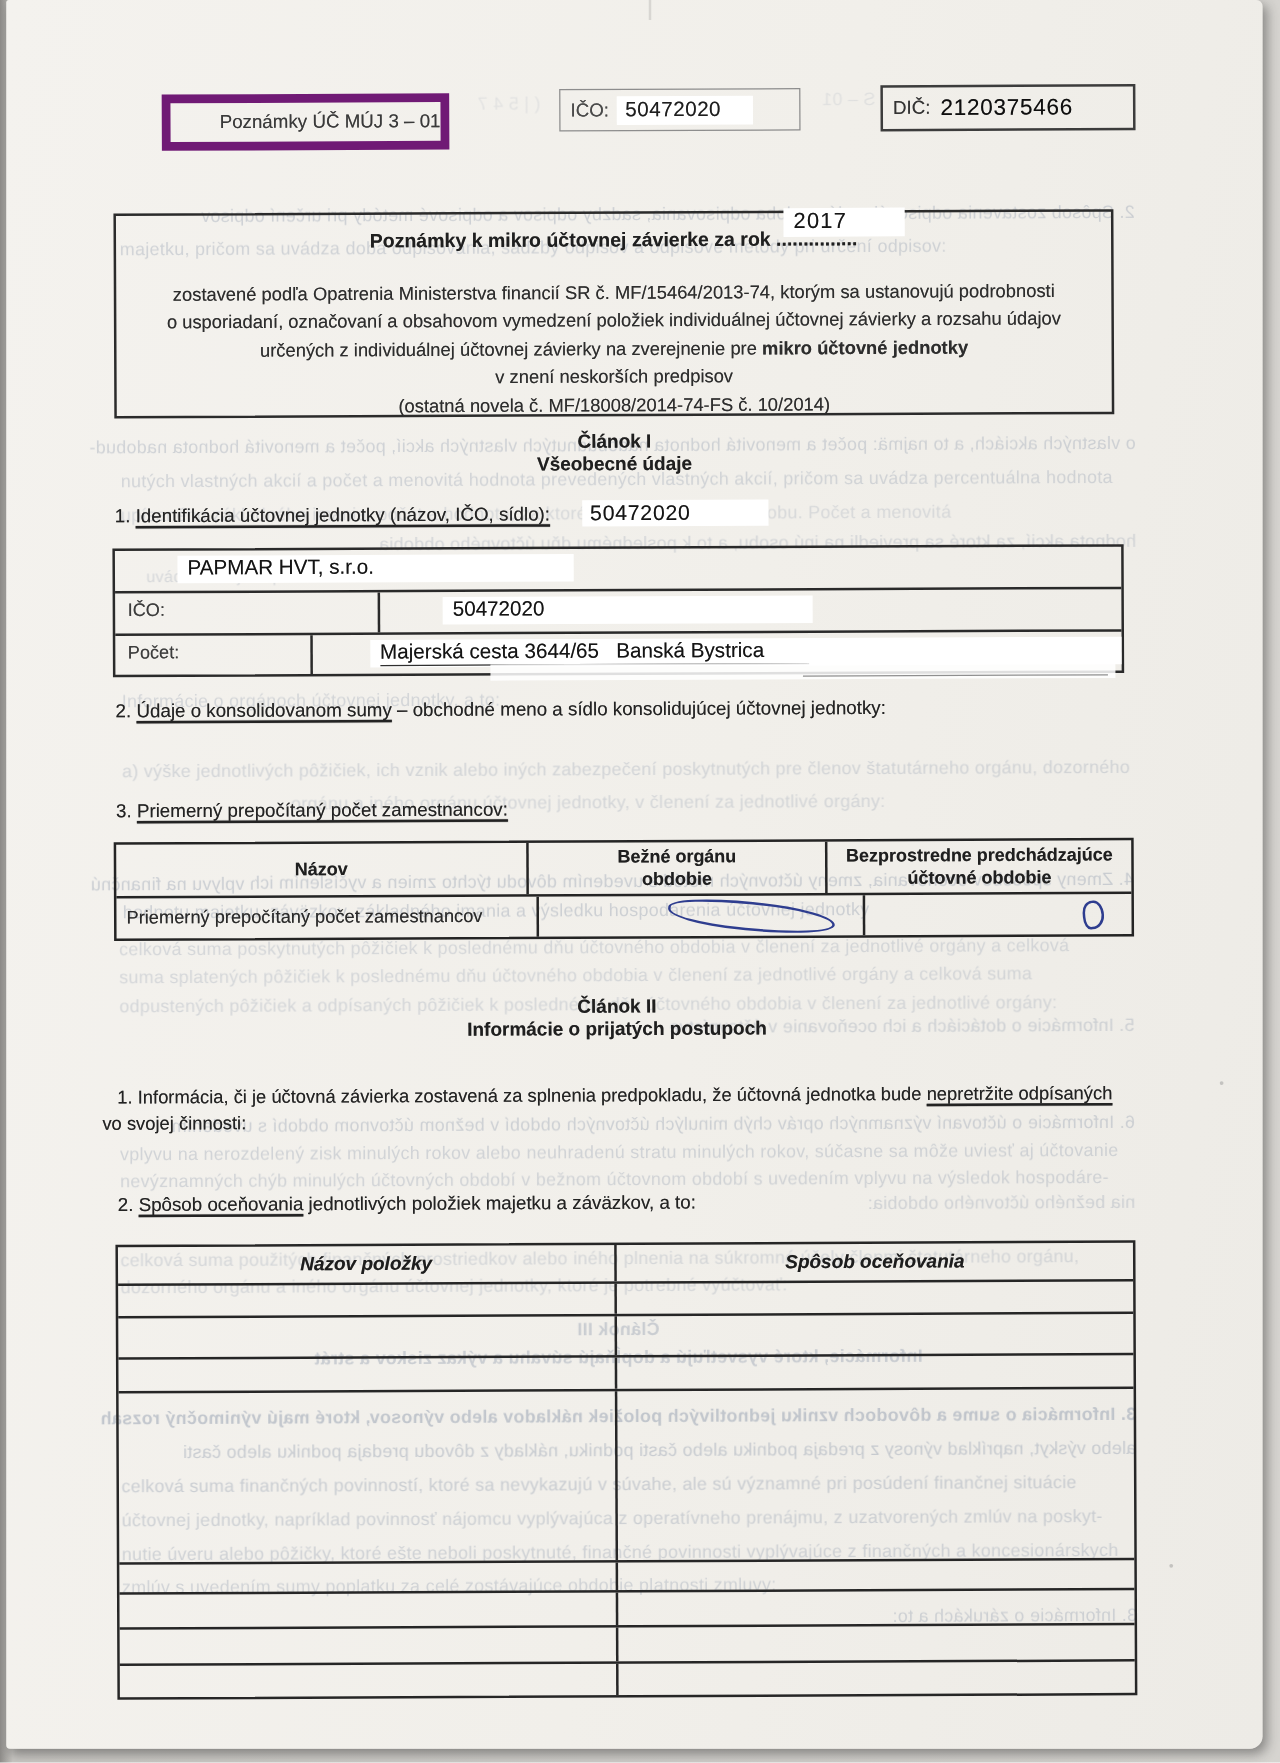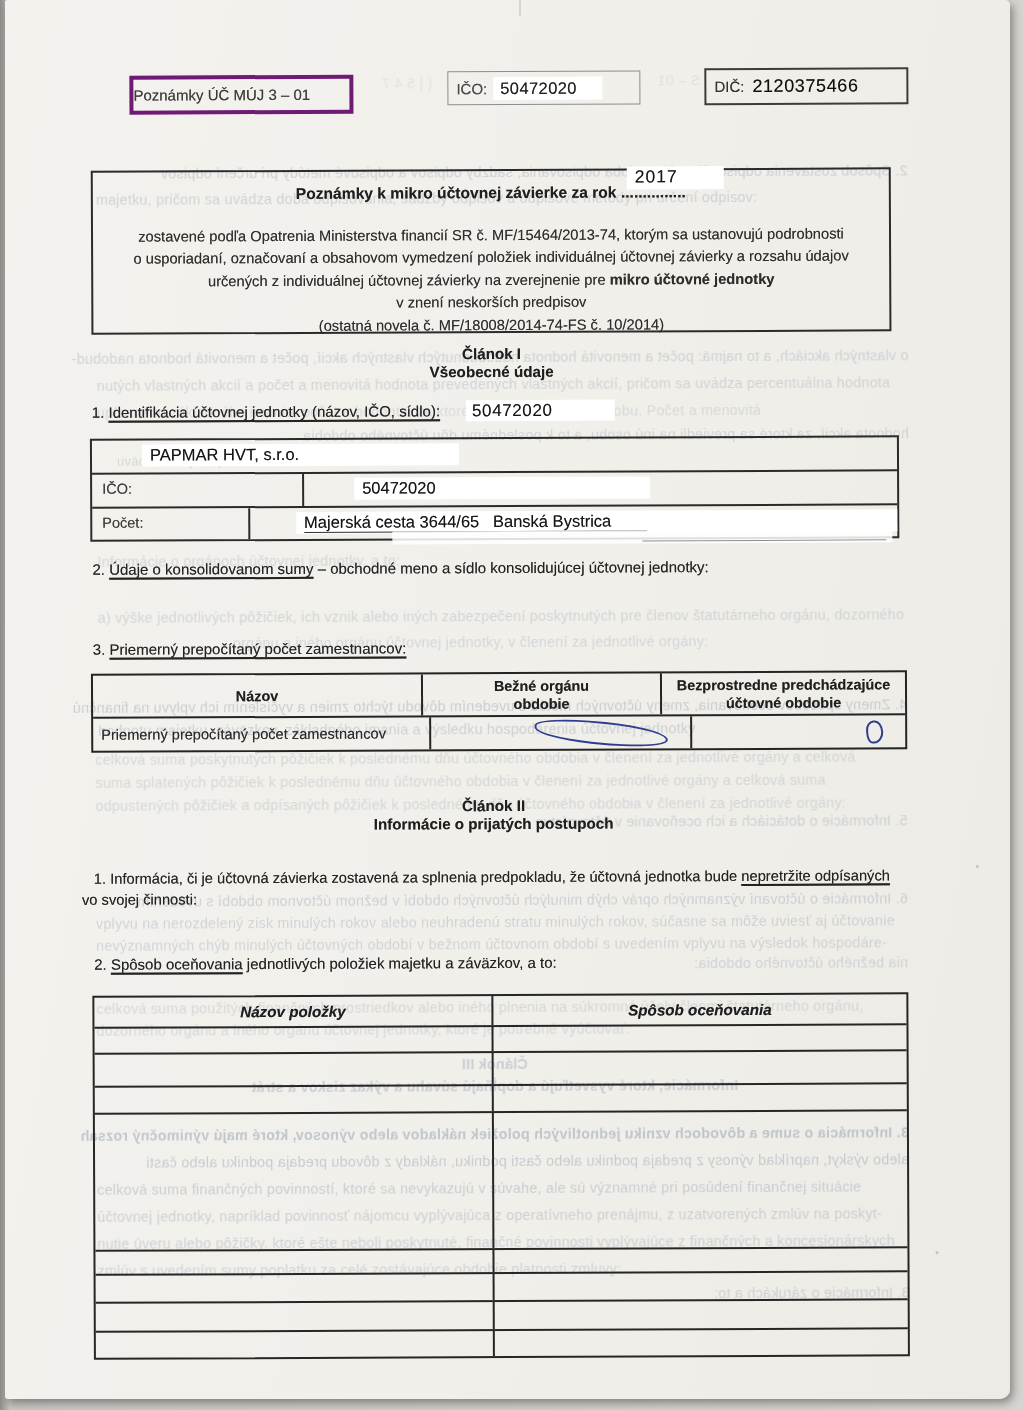--- a/index.html
+++ b/index.html
@@ -17,21 +17,21 @@
   .sheet{position:absolute;left:0;top:0;width:1024px;height:1410px;transform:rotate(-0.25deg);transform-origin:50% 0;}
   
   .bt{position:absolute;color:#9aa4b4;font-size:14.3px;letter-spacing:.25px;white-space:nowrap;filter:blur(.35px);}
   .mir{display:block;width:812px;transform:scaleX(-1);}
   .bb{font-weight:bold;}
   .btc{text-align:center;width:800px;display:block;}
   .tx{text-shadow:0 0 .4px rgba(20,20,20,.5);}
   .u{text-decoration:underline;text-underline-offset:3px;text-decoration-thickness:1.5px;}
   .b{font-weight:bold;}
   .hbox{position:absolute;display:flex;align-items:center;background:transparent;}
-  .box1{left:129px;top:74px;width:216px;height:31px;border:4px solid #701a75;justify-content:flex-start;font-size:15px;color:#3a3a3a;}
+  .box1{left:129px;top:74px;width:216px;height:31px;border:7px solid #701a75;justify-content:flex-end;font-size:15px;color:#3a3a3a;}
   .box2{left:447px;top:71px;width:183px;height:32px;border:1px solid #8d8d8d;padding-left:8px;font-size:15px;color:#4a4a4a;}
   .box3{left:704px;top:69px;width:192px;height:33px;border:2px solid #3c3c3c;padding-left:8px;font-size:15px;color:#333;}
   .hpatch{background:#fff;padding:2px 26px 2px 7px;margin-left:6px;font-size:16.5px;color:#1e1e1e;letter-spacing:.4px;}
   .dicv{margin-left:8px;font-size:18px;color:#0f0f0f;letter-spacing:.6px;}
   .titlebox{position:absolute;left:90px;top:169px;width:796px;height:147px;border:2px solid #2b2b2b;padding-top:13px;}
   .tline{text-align:center;font-weight:bold;font-size:15.6px;color:#1f1f1f;}
   .dotswrap{position:relative;display:inline-block;font-weight:bold;}
   .year{position:absolute;left:6px;top:-17px;background:#fff;padding:0 46px 2px 8px;font-weight:normal;font-size:17.5px;letter-spacing:1px;color:#161616;}
   .tpar{margin-top:22px;text-align:center;font-size:14.7px;line-height:22.4px;color:#2d2d2d;}
   .chead{position:absolute;left:90px;width:800px;text-align:center;font-weight:bold;font-size:15.2px;color:#1f1f1f;}

